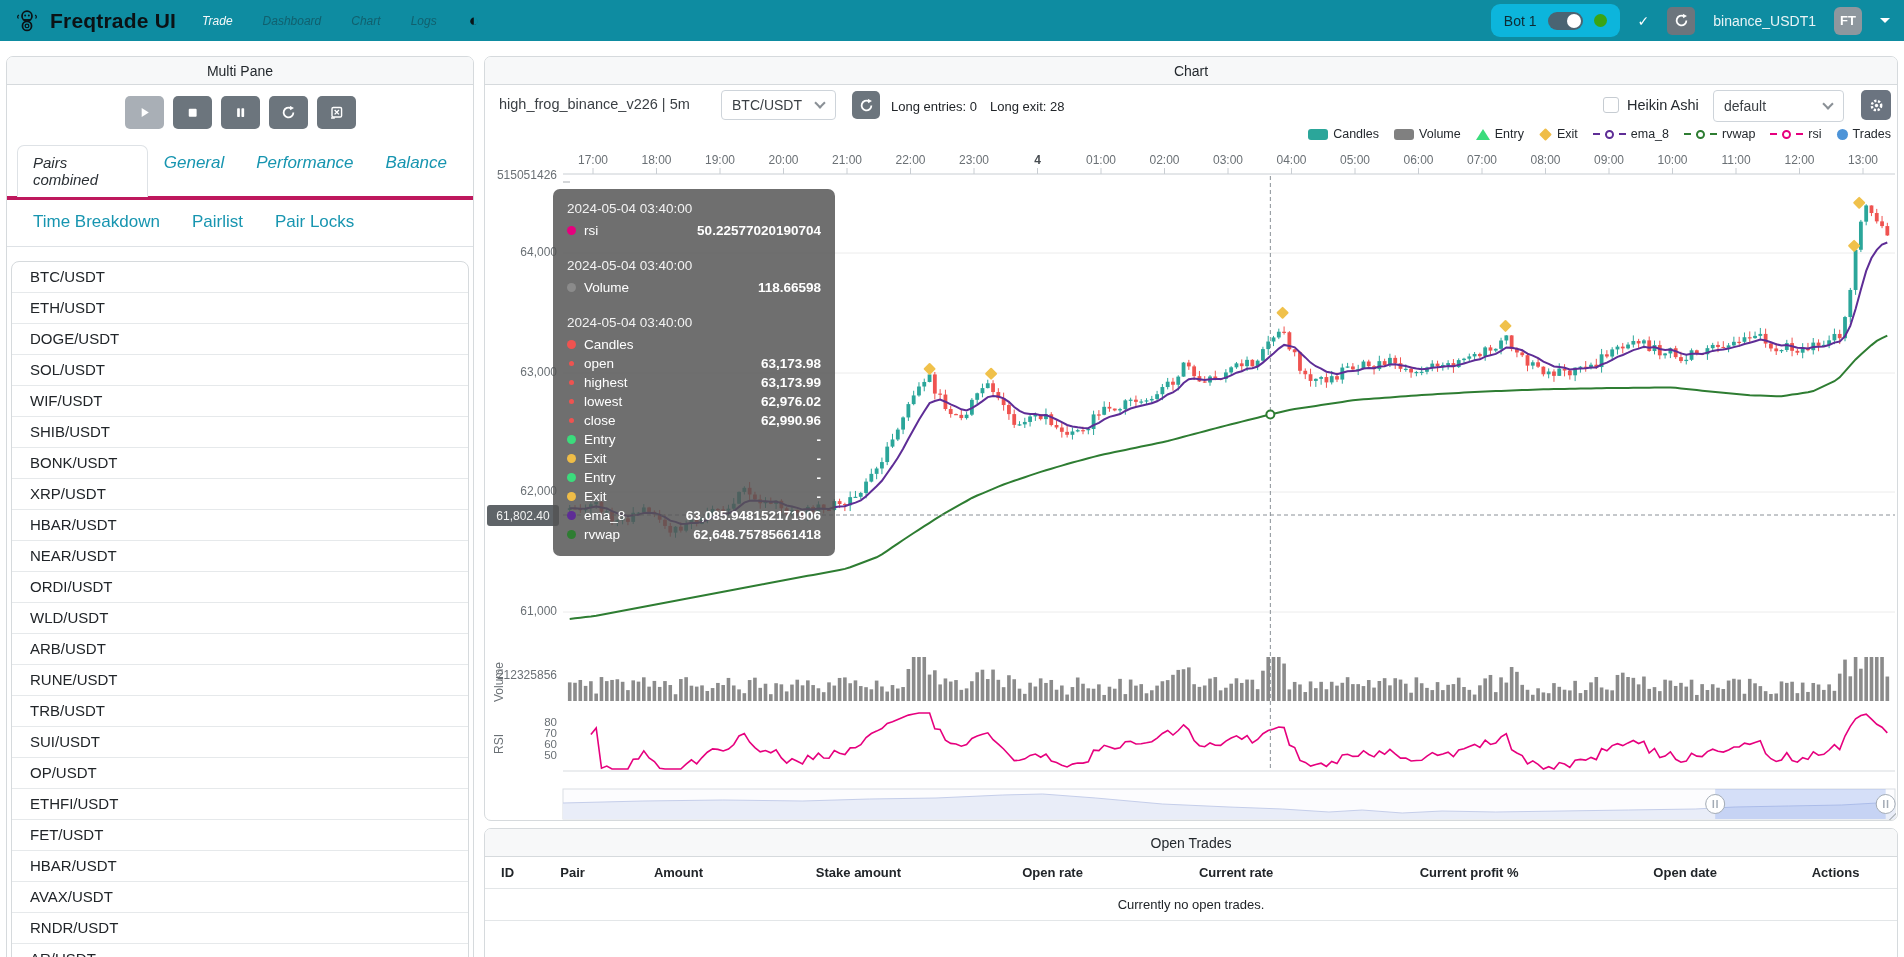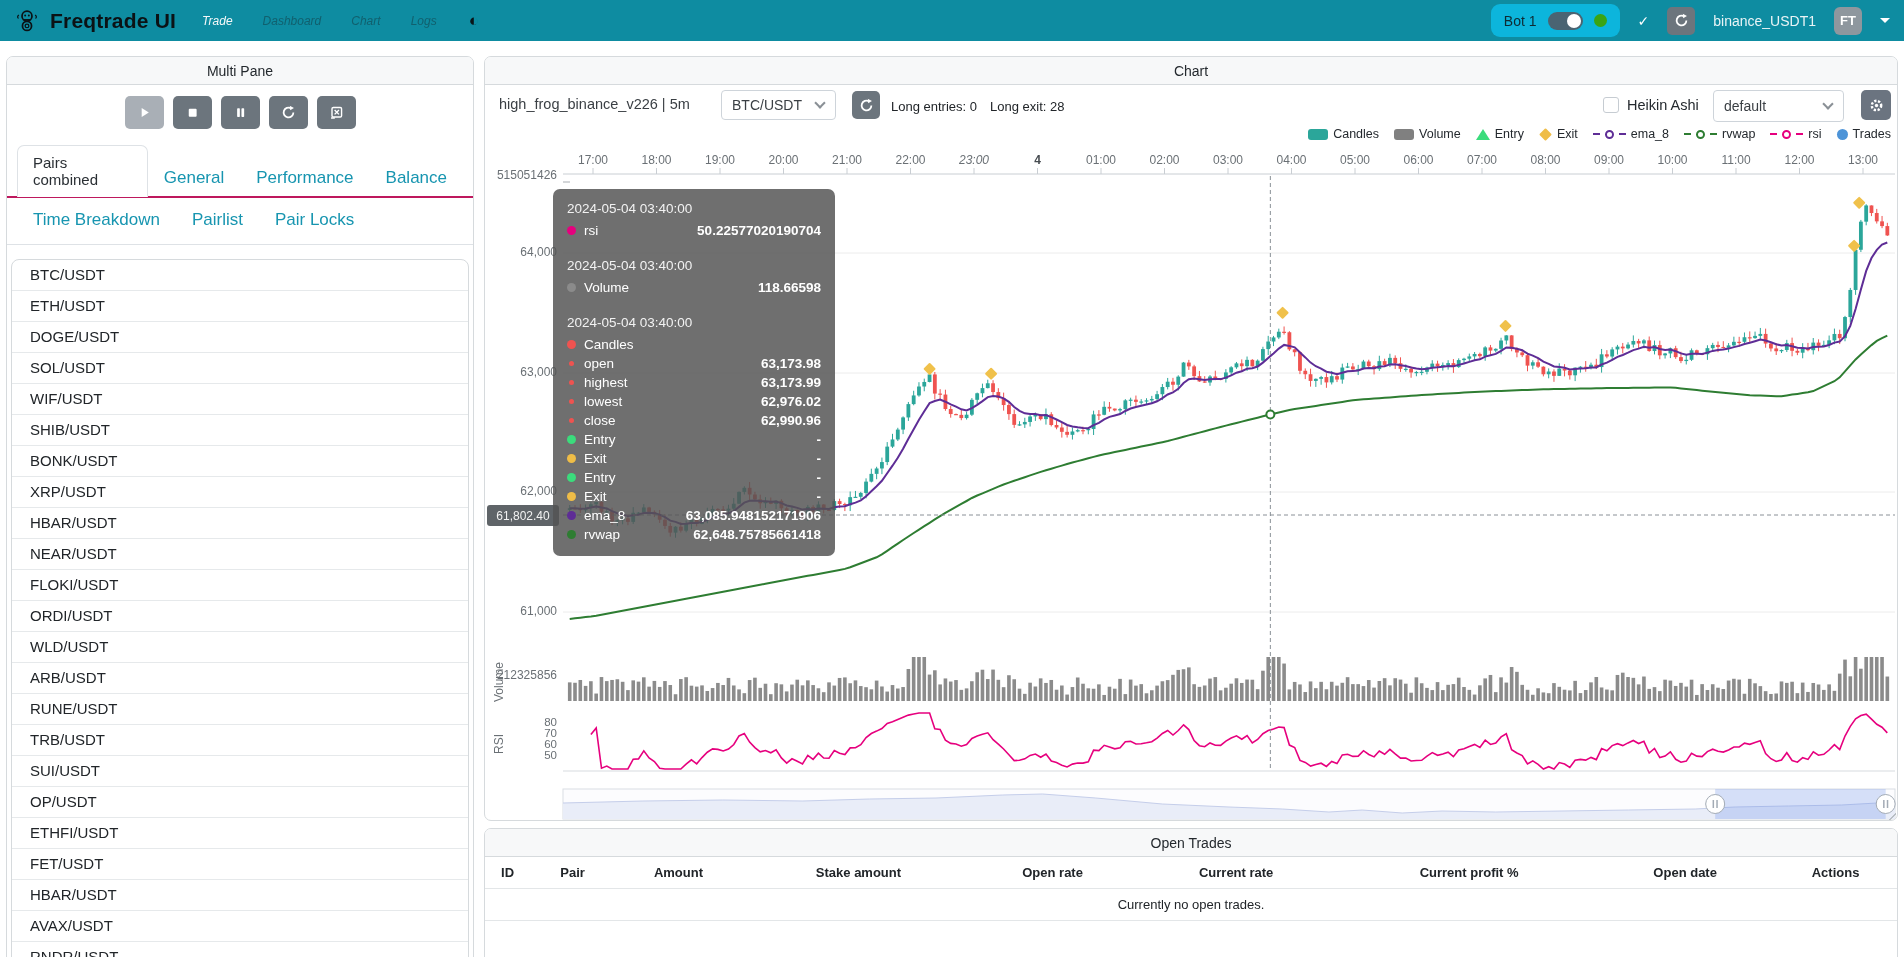--- a/index.html
+++ b/index.html
@@ -34,21 +34,21 @@
   
   .card{position:absolute;background:#fff;border:1px solid #D6DADD;border-radius:7px;overflow:hidden;}
   .card-header{height:28px;background:#F7F8F9;border-bottom:1px solid #D6DADD;display:flex;
                align-items:center;justify-content:center;font-size:14px;color:#24292E;}
   
   .multi-pane{left:6px;top:56px;width:468px;height:940px;}
   .controls{display:flex;justify-content:center;gap:9px;margin:11px 0 16px;}
   .ctrl-btn{width:39px;height:33px;border-radius:5px;background:#6C757D;border:none;display:flex;
             align-items:center;justify-content:center;cursor:pointer;padding:0;}
   .ctrl-btn.disabled{background:#A9AFB6;}
-  .tabs-row1{display:flex;align-items:flex-end;border-bottom:2px solid #be185d;padding:0 10px;}
+  .tabs-row1{display:flex;align-items:flex-start;border-bottom:4px solid #be185d;padding:0 10px;font-style:italic;}
   .tab-active{border:1px solid #DEE2E6;border-bottom:1px solid #fff;border-radius:7px 7px 0 0;
               padding:8px 15px;color:#2A2F34;background:#fff;margin-bottom:-1px;font-size:15px;cursor:pointer;}
   .tab-link{padding:8px 16px;color:#1795B0;font-size:17px;cursor:pointer;}
   .tabs-row2{display:flex;border-bottom:1px solid #DEE2E6;padding:4px 10px 6px;}
   .pair-list{margin:14px 4px 0;border:1px solid #D6DADD;border-radius:8px;overflow:hidden;}
   .pair-item{height:31px;line-height:30px;padding-left:18px;font-size:15px;color:#212529;
              border-bottom:1px solid #E6E9EB;cursor:pointer;}
   .pair-item:last-child{border-bottom:none;}
   
   .chart-card{left:484px;top:56px;width:1414px;height:765px;}
@@ -202,21 +202,20 @@
         <div class="pair-item">BTC/USDT</div>
         <div class="pair-item">ETH/USDT</div>
         <div class="pair-item">DOGE/USDT</div>
         <div class="pair-item">SOL/USDT</div>
         <div class="pair-item">WIF/USDT</div>
         <div class="pair-item">SHIB/USDT</div>
         <div class="pair-item">BONK/USDT</div>
         <div class="pair-item">XRP/USDT</div>
         <div class="pair-item">HBAR/USDT</div>
         <div class="pair-item">NEAR/USDT</div>
-        <div class="pair-item">FLOKI/USDT</div>
         <div class="pair-item">ORDI/USDT</div>
         <div class="pair-item">WLD/USDT</div>
         <div class="pair-item">ARB/USDT</div>
         <div class="pair-item">RUNE/USDT</div>
         <div class="pair-item">TRB/USDT</div>
         <div class="pair-item">SUI/USDT</div>
         <div class="pair-item">OP/USDT</div>
         <div class="pair-item">ETHFI/USDT</div>
         <div class="pair-item">FET/USDT</div>
         <div class="pair-item">HBAR/USDT</div>
@@ -1104,21 +1103,21 @@
             <span>Trades</span>
           </span>
         </div>
       <div id="time-labels">
           <span class="tlabel" style="left: 81px;">17:00</span>
           <span class="tlabel" style="left: 144.5px;">18:00</span>
           <span class="tlabel" style="left: 208px;">19:00</span>
           <span class="tlabel" style="left: 271.5px;">20:00</span>
           <span class="tlabel" style="left: 335px;">21:00</span>
           <span class="tlabel" style="left: 398.5px;">22:00</span>
-          <span class="tlabel" style="left: 462px; font-style: italic;">23:00</span>
+          <span class="tlabel" style="left: 462px;">23:00</span>
           <span class="tlabel date" style="left: 525.5px;">4</span>
           <span class="tlabel" style="left: 589px;">01:00</span>
           <span class="tlabel" style="left: 652.5px;">02:00</span>
           <span class="tlabel" style="left: 716px;">03:00</span>
           <span class="tlabel" style="left: 779.5px;">04:00</span>
           <span class="tlabel" style="left: 843px;">05:00</span>
           <span class="tlabel" style="left: 906.5px;">06:00</span>
           <span class="tlabel" style="left: 970px;">07:00</span>
           <span class="tlabel" style="left: 1033.5px;">08:00</span>
           <span class="tlabel" style="left: 1097px;">09:00</span>

